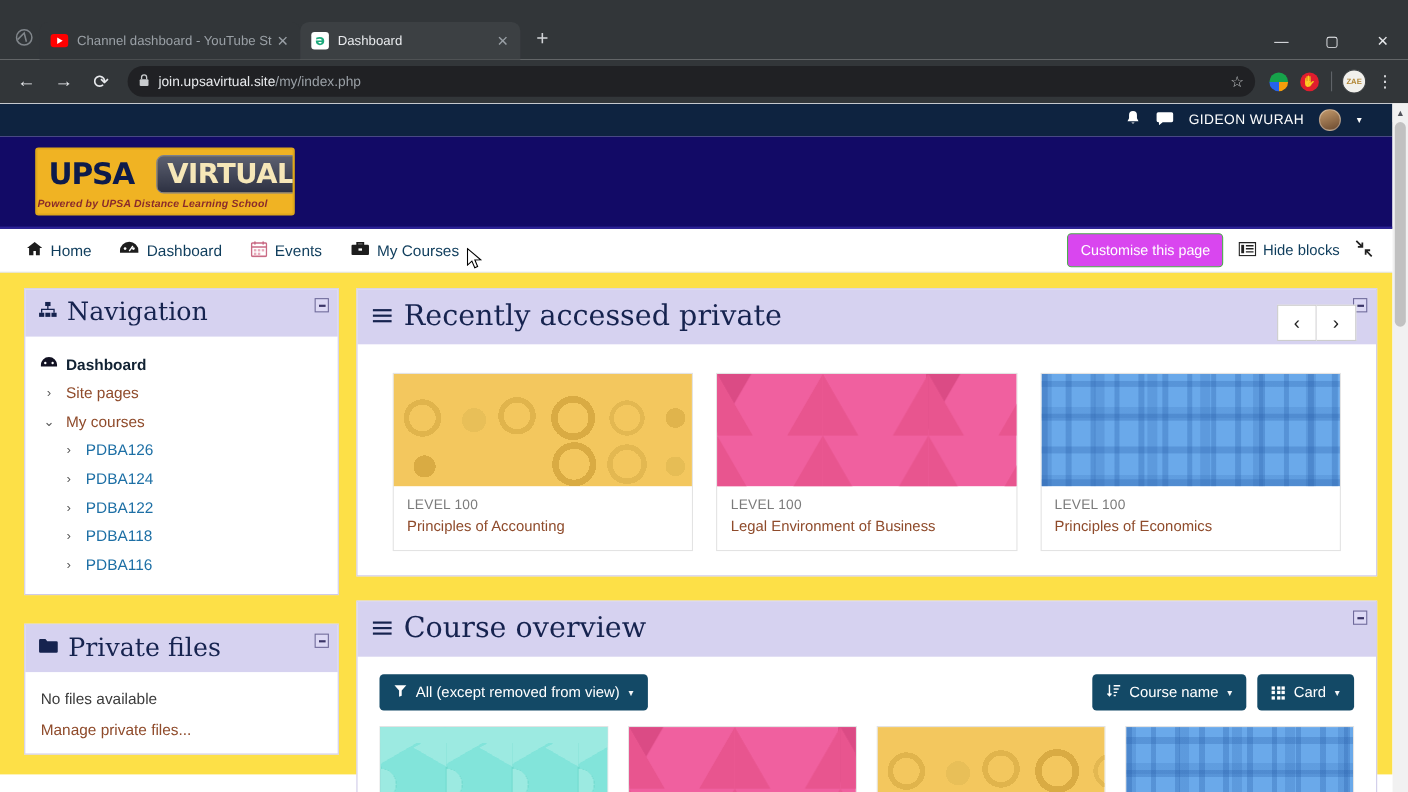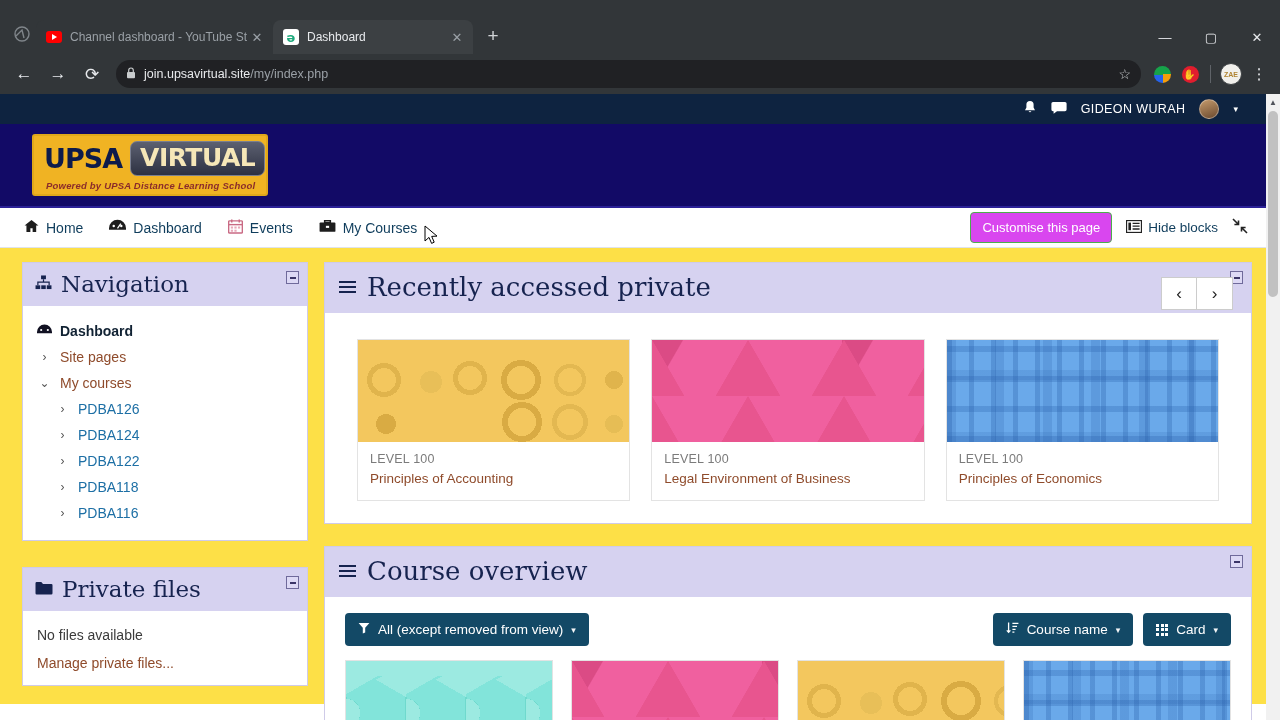--- a/index.html
+++ b/index.html
@@ -102,29 +102,29 @@
   .um-avatar { width:20px; height:20px; border-radius:50%;
     background: linear-gradient(160deg,#c49a6c,#6b4a2f); border:1px solid #ffffff55; }
   .um-caret { color:#fff; font-size:9px; }
 
   
   .brandbar { height: 84px; background: #120a66; display:flex; align-items:center;
               padding-left: 32px; border-bottom: 2px solid #2b2196; position:relative; }
   .logo { width: 236px; height: 62px; background:#f0b323; border-radius:3px;
           display:flex; flex-direction:column; position:relative; overflow:hidden;
           border: 2px solid #e0a81a; }
-  .logo-row { display:flex; align-items:center; height: 44px; padding-left: 10px; }
+  .logo-row { display:flex; align-items:center; height: 44px; padding-left: 10px; gap: 12px; }
   .logo-upsa { font-family:"DejaVu Sans", sans-serif; font-weight:bold; font-size:27px;
                color:#0d1b4b; letter-spacing:-1px; }
   .logo-virtual { margin-left: 8px; background: linear-gradient(180deg,#5c6070,#2d3142);
                   color:#f6e7b8; font-family:"DejaVu Sans", sans-serif; font-weight:bold;
                   font-size:25px; padding: 1px 9px 3px; border-radius:7px; letter-spacing:-.5px;
                   border:1px solid #7a7f90; }
   .logo-tag { font-size: 9.5px; color:#8a2b2b; font-style: italic; font-weight:bold;
-              padding-left: 12px; letter-spacing:.2px; }
+              padding-left: 0; letter-spacing:.2px; }
   .cursor-arrow { position:absolute; left: 424px; top: 101px; width:0; height:0; z-index:40; }
 
   
   .navrow { height: 40px; background:#fff; border-bottom: 1px solid #dfe3ec;
             display:flex; align-items:center; padding: 0 18px 0 24px; }
   .navlinks { display:flex; align-items:center; gap: 26px; }
   .navlink { display:flex; align-items:center; gap: 7px; font-size: 14px; color:#0f3d5c; }
   .navlink .ic { font-size: 14px; color:#1d1d1d; }
   .navright { margin-left:auto; display:flex; align-items:center; gap: 14px; }
   .btn-green { background:#d946ef; color:#fff; font-size: 13px; padding: 7px 11px;

